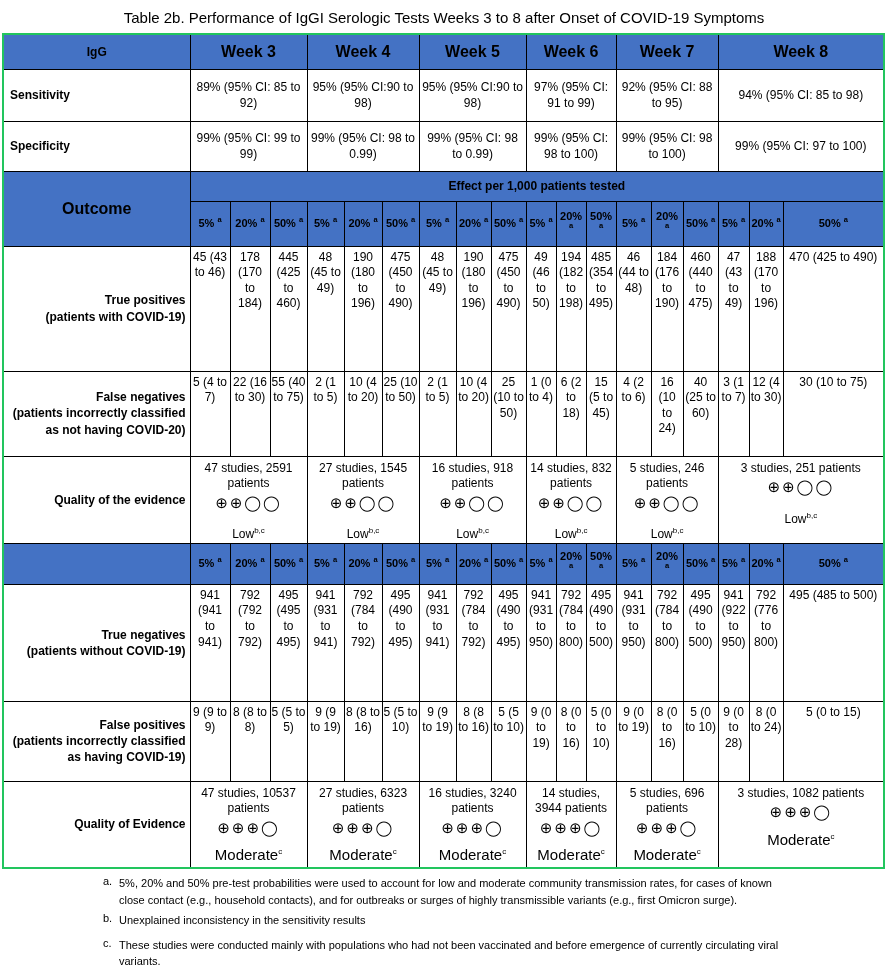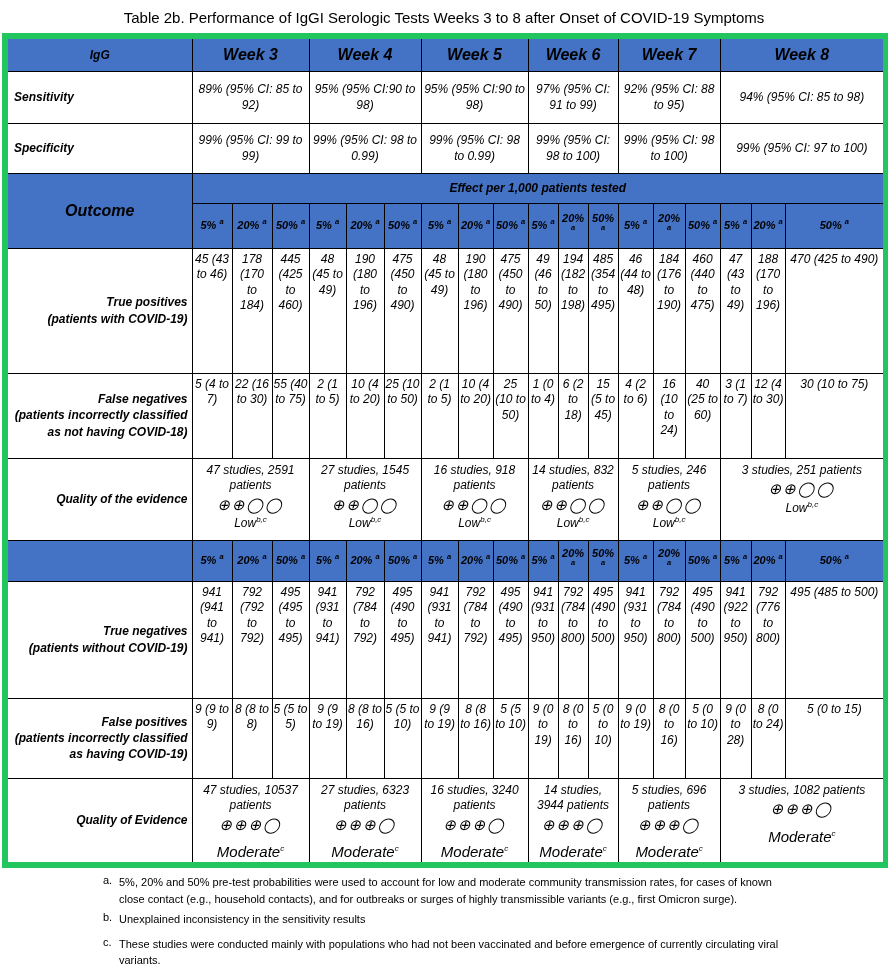--- a/index.html
+++ b/index.html
@@ -4,21 +4,21 @@
 <style>
   * { box-sizing: border-box; }
   html,body { margin:0; padding:0; }
   body {
     width:888px; height:969px; background:#fff; color:#000;
     font-family:"Liberation Sans", sans-serif;
   }
   .title { text-align:center; font-size:15px; padding:9px 4px 7px; }
   table {
     border-collapse:collapse; table-layout:fixed;
-    width:876px; margin-left:2px; border:6px solid #22c55e;font-style:italic;
+    width:876px; margin-left:2px; border:2px solid #22c55e;
   }
   td { border:1px solid #000; overflow:hidden; }
   .blue { background:#4472C4; font-weight:bold; text-align:center; vertical-align:middle; }
   .corner { font-size:12px; }
   .wkhead { font-size:16px; }
   .effect { font-size:12px; }
   .outcome { font-size:16px; }
   .sub { font-size:11px; vertical-align:middle; padding-bottom:4px; line-height:1.1; }
   .sub sup { font-size:7.5px; }
   .lbl {
@@ -26,21 +26,21 @@
     padding:2px 4px 2px 6px; white-space:pre-line; line-height:1.35;
   }
   .labcenter { text-align:left; }
   .val { font-size:12px; text-align:center; vertical-align:middle; padding:1px 2px; line-height:1.35; }
   .data {
     font-size:12px; text-align:center; vertical-align:top;
     padding:3px 1px 0 1px; overflow-wrap:anywhere; line-height:1.3;
   }
   .qual { font-size:12px; text-align:center; vertical-align:top; padding:4px 2px 0 2px; line-height:1.3; }
   .qual .sym { font-size:15px; letter-spacing:2px; margin-top:1px; }
-  .qual .rating { font-size:12px; margin-top:1px; }
+  .qual .rating { font-size:12px; margin-top:14px; }
   .qual .rating sup { font-size:8px; }
   .qual2 .rating { font-size:15px; margin-top:8px; }
   .expl { margin:6px 0 0 85px; width:712px; font-size:11px; }
   .exp-head { font-weight:bold; font-size:11px; }
   .exp-item { display:flex; margin-top:4px; }
   .exp-marker { width:34px; padding-left:18px; flex:none; }
   .exp-text { flex:1; margin:0; line-height:1.5; }
   .exp-text p { margin:0; line-height:1.5; }
   .exp-b { margin-bottom:8px; }
 </style>
@@ -140,21 +140,21 @@
         <td class="data">485 (354 to 495)</td>
         <td class="data">46 (44 to 48)</td>
         <td class="data">184 (176 to 190)</td>
         <td class="data">460 (440 to 475)</td>
         <td class="data">47 (43 to 49)</td>
         <td class="data">188 (170 to 196)</td>
         <td class="data">470 (425 to 490)</td>
       </tr>
     <tr id="row-fn" style="height:85px">
       <td class="lbl">False negatives
-(patients incorrectly classified as not having COVID-18)</td>
+(patients incorrectly classified as not having COVID-20)</td>
     <td class="data">5 (4 to 7)</td>
         <td class="data">22 (16 to 30)</td>
         <td class="data">55 (40 to 75)</td>
         <td class="data">2 (1 to 5)</td>
         <td class="data">10 (4 to 20)</td>
         <td class="data">25 (10 to 50)</td>
         <td class="data">2 (1 to 5)</td>
         <td class="data">10 (4 to 20)</td>
         <td class="data">25 (10 to 50)</td>
         <td class="data">1 (0 to 4)</td>

